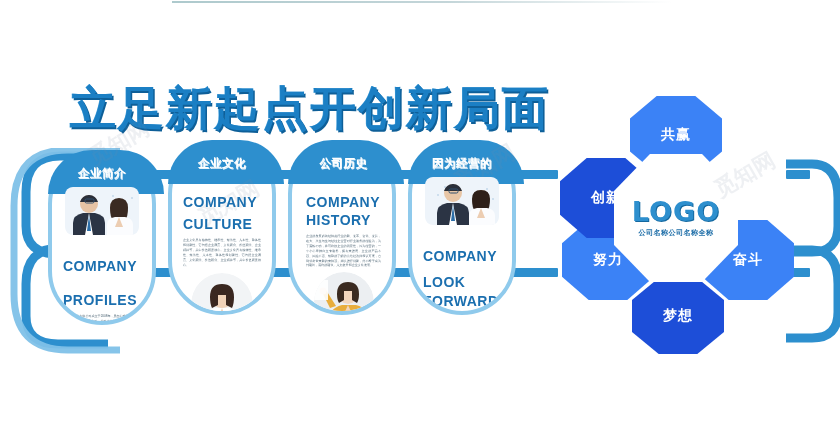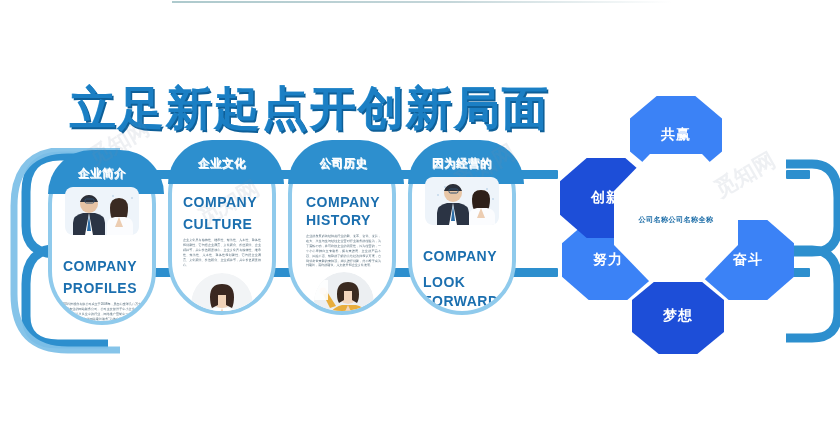--- a/index.html
+++ b/index.html
@@ -147,21 +147,21 @@
             <path d="M24 26 L20 48 L28 48 Z" fill="#fff"></path>
             <path d="M24 28 L22 44 L26 44 Z" fill="#2c6ea8"></path>
             <circle cx="54" cy="20" r="8.5" fill="#eccdb2"></circle>
             <path d="M54 11 q9 0 9 10 q0 9 -3 12 l-12 0 q-3 -3 -3 -12 q0 -10 9 -10z" fill="#3a2a22"></path>
             <path d="M42 48 L42 38 Q42 31 50 30 L60 30 Q68 31 68 38 L68 48 Z" fill="#fbfcfe"></path>
             <path d="M54 30 L50 40 L58 40 Z" fill="#eccdb2"></path>
           </g>
         </svg>
       </div>
       <div class="card-en" style="margin-top:22px;">COMPANY</div>
-      <div class="card-en" style="margin-top:4px;">PROFILES</div>
+      <div class="card-en" style="margin-top:16px;">PROFILES</div>
       <div class="card-body">XX科技股份有限公司成立于2008年，是面向全球几百万十一家专业的网站服务公司。公司主要提供于中小企业、政府和高校以及从业中的行业，网络推广营销中一体的专业服务。公司以"专业网站建设服务"为核心价值，秉承诚信我们的专业水平和不懈努力，重塑中小企业网络形象，为企业产品推广、文化建设等服务提供整体支持。</div>
     </div>
   </div>
 
   <div class="card" id="card2">
     <div class="tab" style="background:#2d8fce;"></div>
     <div class="inner" style="z-index:2;">
       <div class="card-cn" style="text-align:center;color:#fff;margin-top:2px;">企业文化</div>
       <div class="card-en" style="margin-top:22px;">COMPANY</div>
       <div class="card-en" style="margin-top:4px;">CULTURE</div>
@@ -268,20 +268,21 @@
 
     <div class="hex dark" style="left:10px;  top:124px; width:92px; height:80px;">
       <span>努力</span>
     </div>
 
     <div class="hex light" style="left:8px;   top:46px;  width:92px; height:80px;">
       <span>创新</span>
     </div>
 
     <div class="hex center" style="left:62px; top:58px; width:124px; height:128px;">
+      <span class="logo-main">LOGO</span>
       <span class="logo-sub">公司名称公司名称全称</span>
     </div>
   </div>
 
   <div class="wm" style="left:196px;top:188px;">觅知网</div>
   <div class="wm" style="left:452px;top:152px;">觅知网</div>
   <div class="wm" style="left:712px;top:160px;">觅知网</div>
   <div class="wm" style="left:86px;top:128px;">觅知网</div>
 
 </div>

